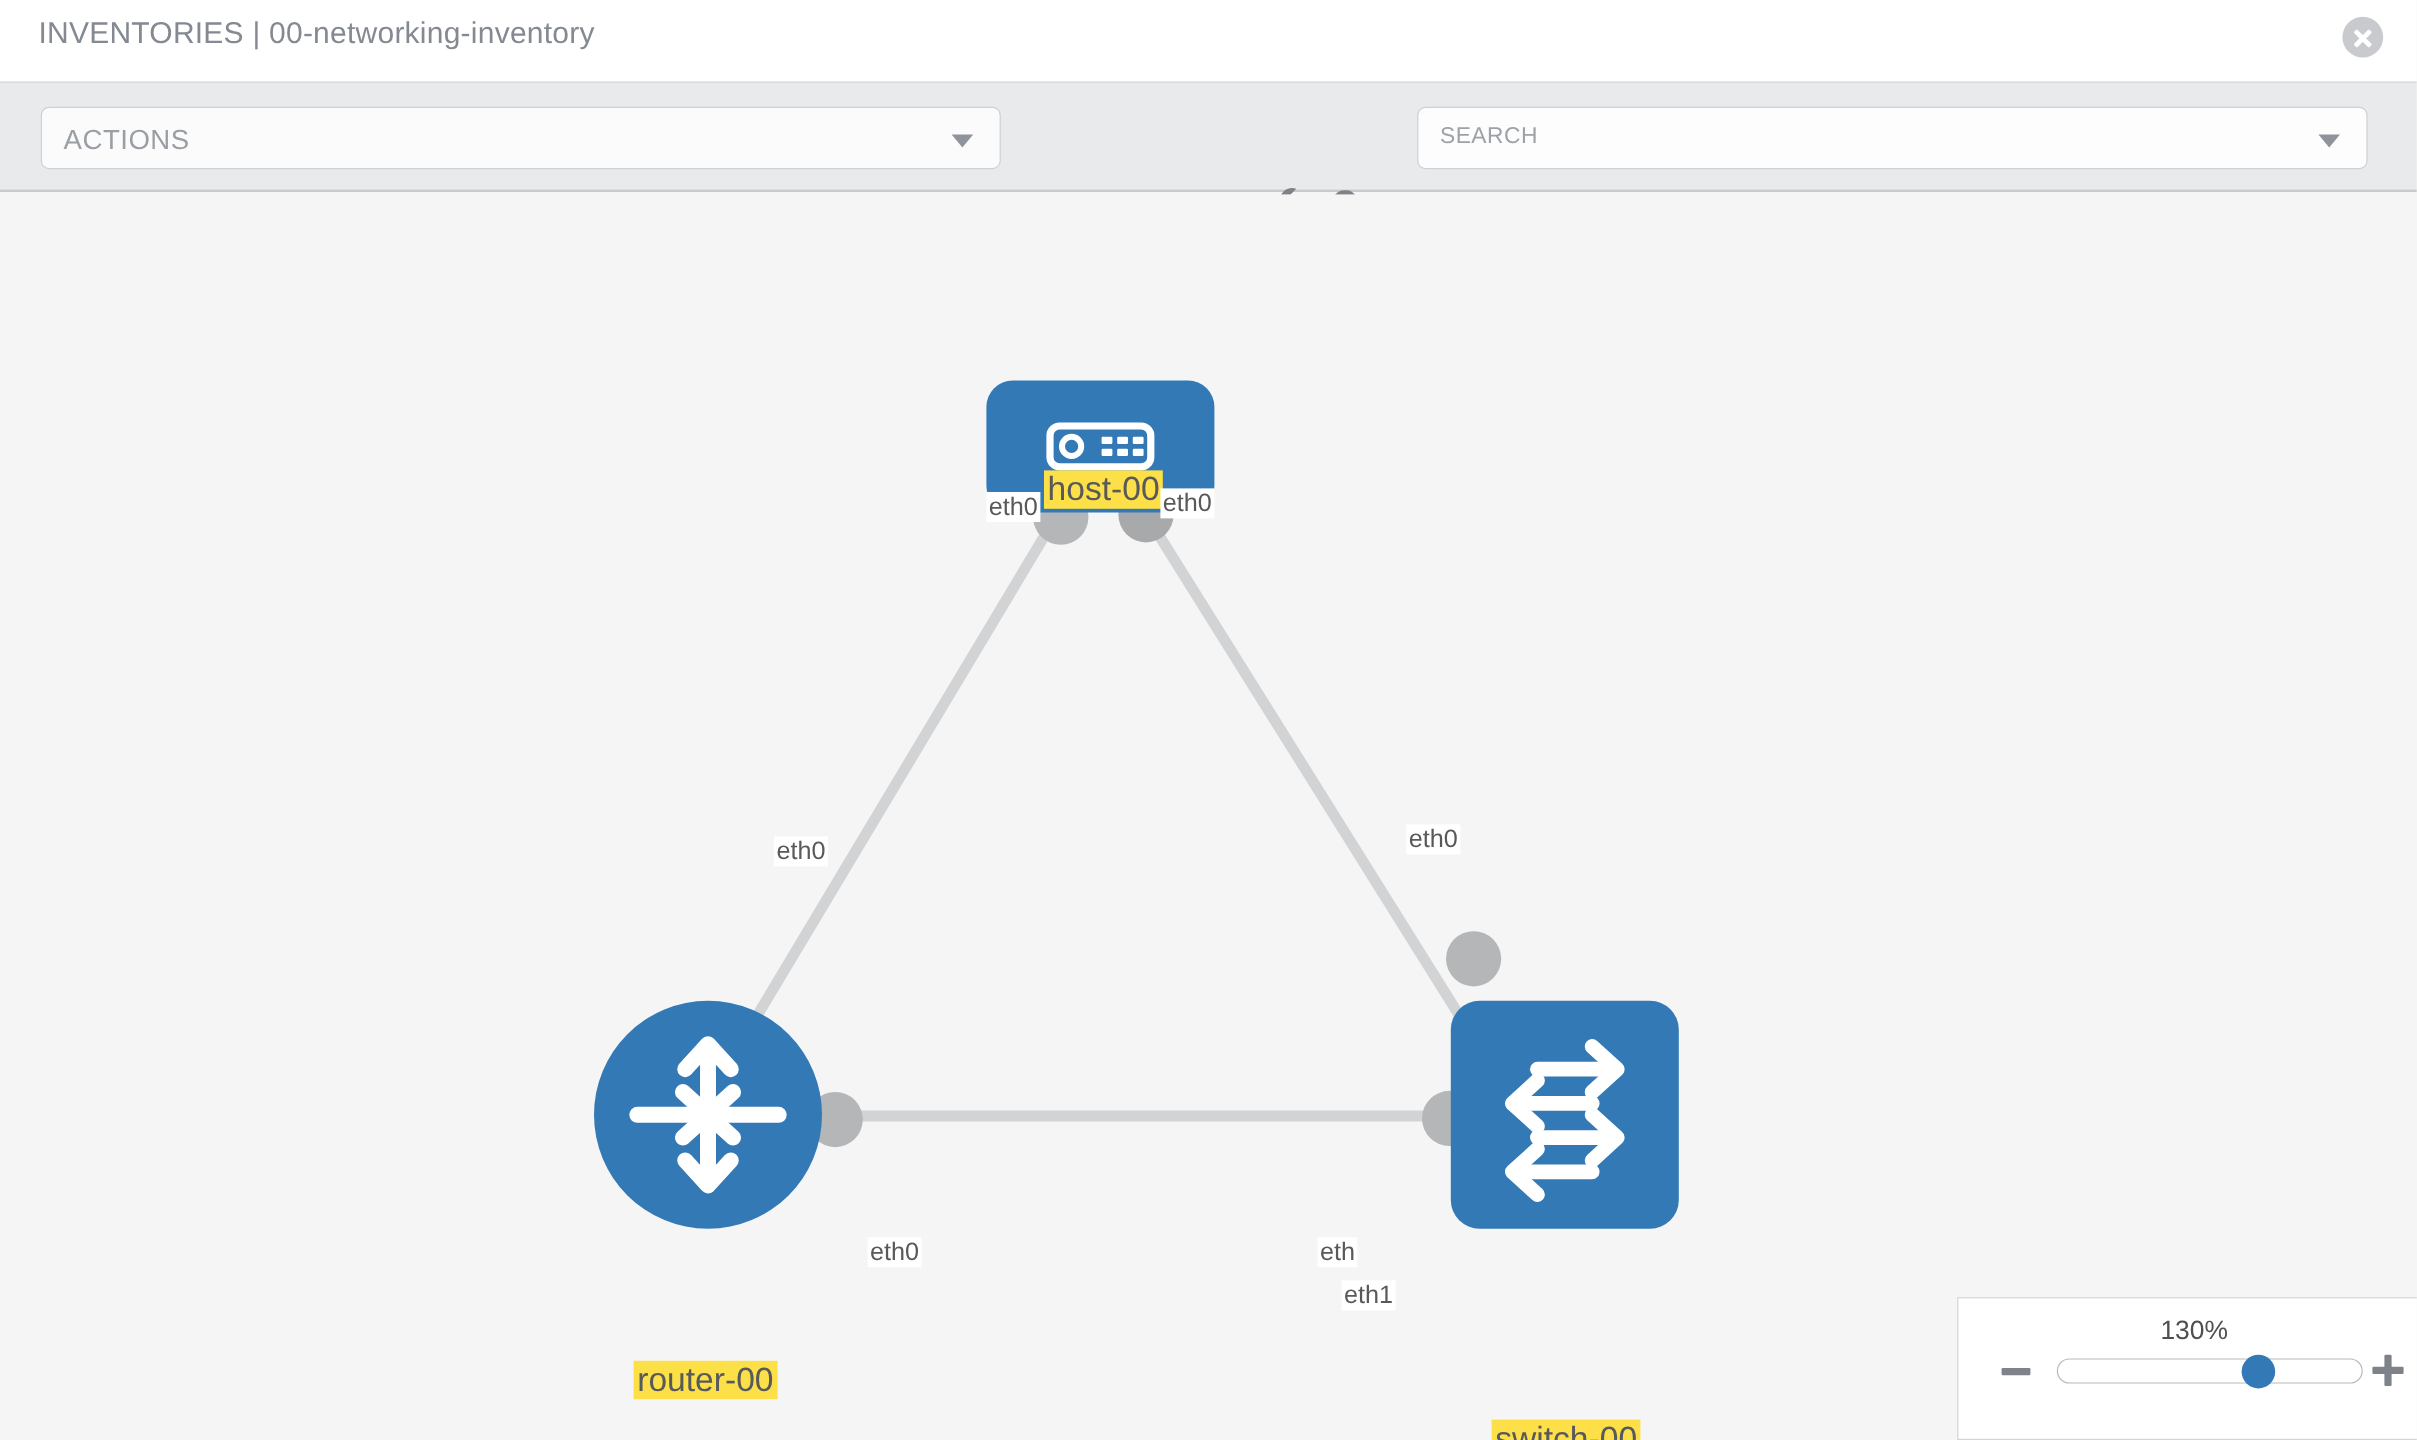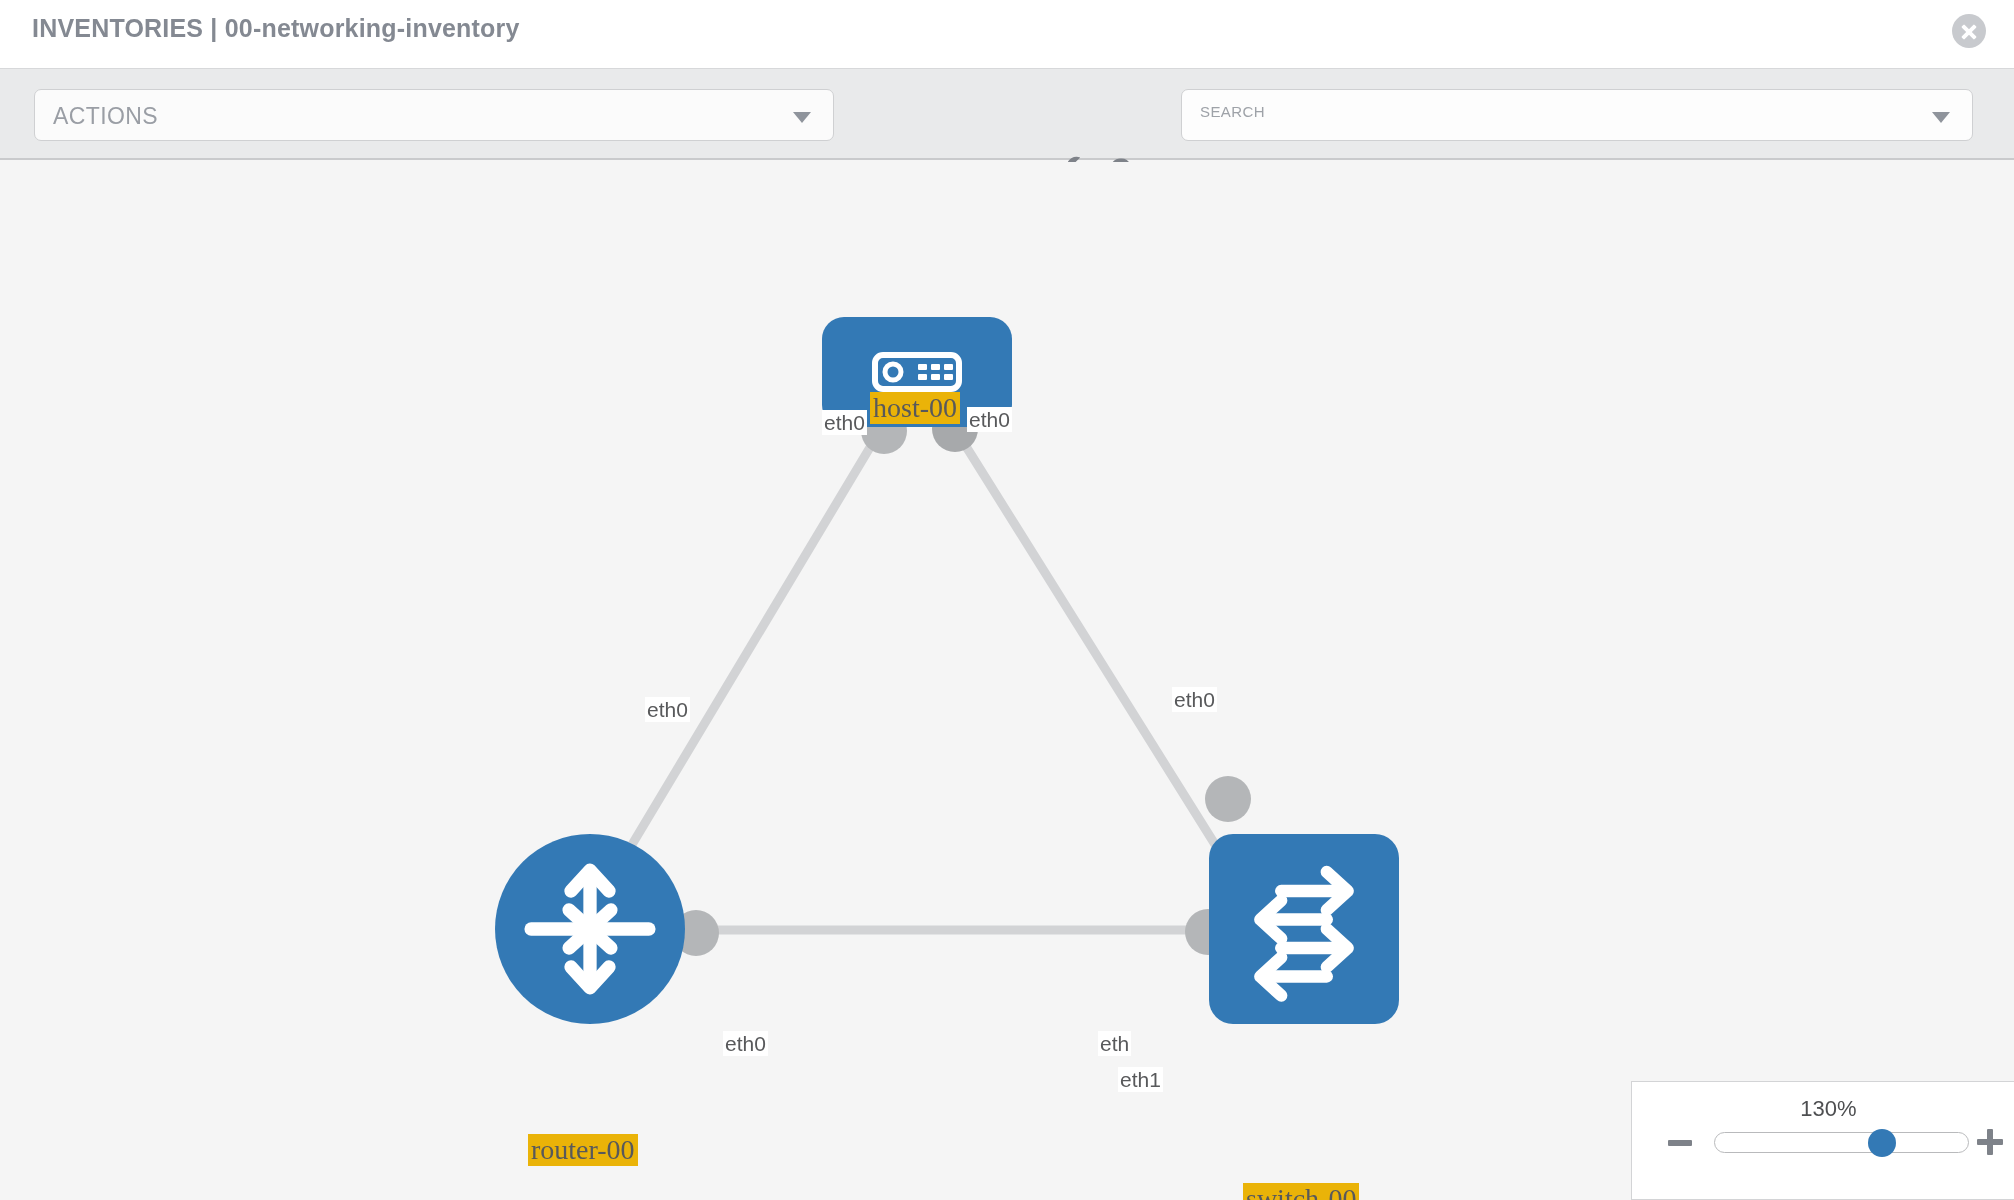--- a/index.html
+++ b/index.html
@@ -11,21 +11,21 @@
   }
   #app { position: relative; width: 2014px; height: 1200px; background: #f5f5f5; }
 
   
   .header {
     position: absolute; left: 0; top: 0; width: 2014px; height: 68px;
     background: #ffffff;
   }
   .header-title {
     position: absolute; left: 32px; top: 14px;
-    font-size: 25px; font-weight: bold; color: #848992;
+    font-size: 25px; font-weight: normal; color: #848992;
     letter-spacing: .2px; white-space: nowrap;
   }
   .close-btn {
     position: absolute; right: 28px; top: 14px;
     width: 34px; height: 34px; border-radius: 50%;
     background: #c8cace; cursor: pointer;
   }
   .close-btn .x-a, .close-btn .x-b {
     position: absolute; left: 8px; top: 15.5px;
     width: 18px; height: 4px; background: #ffffff; border-radius: 1px;
@@ -64,21 +64,21 @@
 
   .search-box {
     position: absolute; left: 1181px; top: 20px;
     width: 792px; height: 52px;
     background: #fdfdfd;
     border: 1px solid #cfd0d2; border-radius: 7px;
     cursor: text;
   }
   .search-box .label {
     position: absolute; left: 18px; top: 13px;
-    font-size: 15px; color: #9ea2a8; letter-spacing: .4px;
+    font-size: 19px; color: #9ea2a8; letter-spacing: .4px;
   }
 
   
   .canvas {
     position: absolute; left: 0; top: 162px;
     width: 2014px; height: 1038px; background: #f5f5f5;
     overflow: hidden;
   }
   .topology { position: absolute; left: 0; top: 0; width: 2014px; height: 1038px; }
 
@@ -99,22 +99,22 @@
 
   .port {
     position: absolute; width: 46px; height: 46px; border-radius: 50%;
     background: #b4b6b8; cursor: pointer;
   }
   .port.dark { background: #a7a9ab; }
 
   
   .nlabel {
     position: absolute; white-space: nowrap;
-    background: #eab308; color: #58595b;
-    font-size: 28px; line-height: 32px; padding: 0 3px; font-family: Liberation Serif, serif;
+    background: #fde047; color: #58595b;
+    font-size: 28px; line-height: 32px; padding: 0 3px;
   }
   .plabel {
     position: absolute; white-space: nowrap;
     background: #ffffff; color: #58595b;
     font-size: 21px; line-height: 25px; padding: 0 2px;
   }
 
   
   .zoom-panel {
     position: absolute; left: 1619px; top: 1081px;

